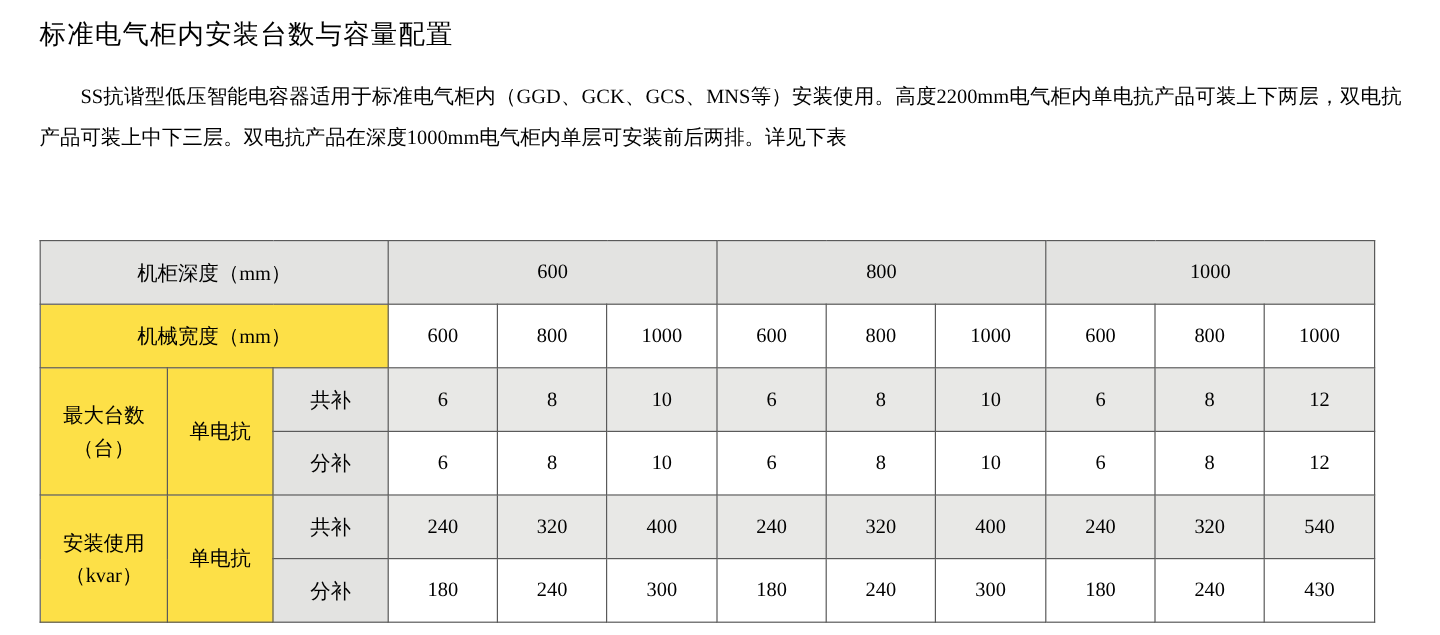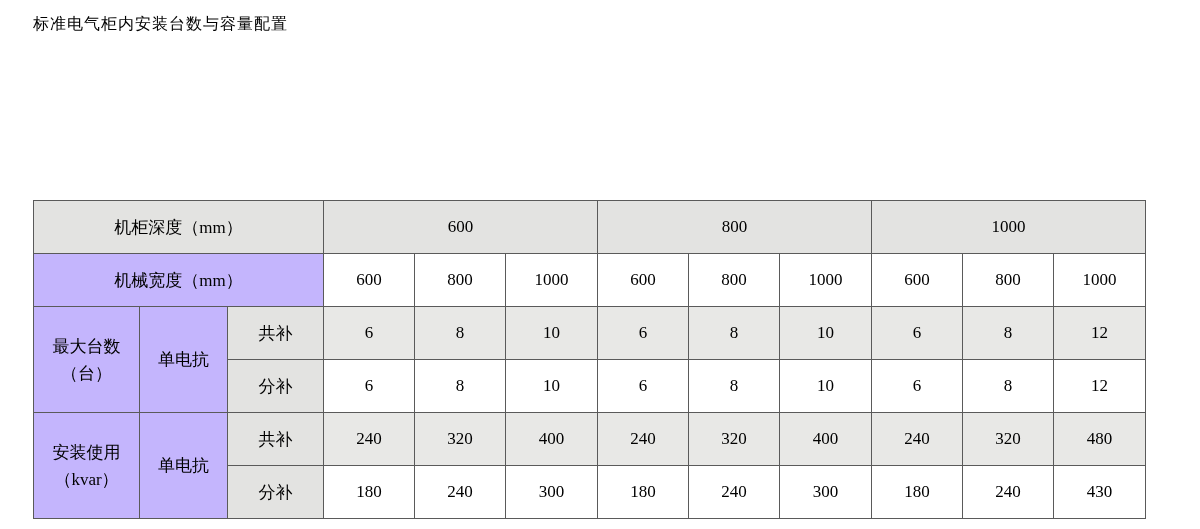--- a/index.html
+++ b/index.html
@@ -18,21 +18,21 @@
   .page {
     position: relative;
     width: 1200px;
     height: 529px;
     box-sizing: border-box;
   }
   .doc-title {
     position: absolute;
     left: 33px;
     top: 14px;
-    font-size: 16px;
+    font-size: 22px;
     letter-spacing: 1px;
     font-family: "Liberation Sans", "DejaVu Sans", sans-serif;
     font-weight: normal;
     color: #000;
     white-space: nowrap;
   }
   .body-text {
     position: absolute;
     left: 33px;
     top: 64px;
@@ -59,39 +59,40 @@
     vertical-align: middle;
     padding: 0;
     height: 52px;
     font-family: "Liberation Serif", "DejaVu Serif", serif;
     color: #000;
   }
   td.hdr {
     background: #e3e3e1;
   }
   td.lbl {
-    background: #c4b5fd;
+    background: #fde047;
   }
   td.val {
     background: #e8e8e6;
   }
   td.valwhite {
     background: #ffffff;
   }
   .two-line {
     line-height: 27px;
   }
 </style>
 </head>
 <body>
 
 <div class="page">
 
   <div class="doc-title">标准电气柜内安装台数与容量配置</div>
 
+  <div class="body-text">SS抗谐型低压智能电容器适用于标准电气柜内（GGD、GCK、GCS、MNS等）安装使用。高度2200mm电气柜内单电抗产品可装上下两层，双电抗产品可装上中下三层。双电抗产品在深度1000mm电气柜内单层可安装前后两排。详见下表</div>
 
   <table class="spec">
     <colgroup>
       <col style="width:106px">
       <col style="width:88px">
       <col style="width:96px">
       <col style="width:91px">
       <col style="width:91px">
       <col style="width:92px">
       <col style="width:91px">
@@ -161,21 +162,21 @@
         <td class="lbl" rowspan="2">单电抗</td>
         <td class="hdr">共补</td>
         <td class="val">240</td>
         <td class="val">320</td>
         <td class="val">400</td>
         <td class="val">240</td>
         <td class="val">320</td>
         <td class="val">400</td>
         <td class="val">240</td>
         <td class="val">320</td>
-        <td class="val">480</td>
+        <td class="val">540</td>
       </tr>
 
       <tr>
         <td class="hdr">分补</td>
         <td class="valwhite">180</td>
         <td class="valwhite">240</td>
         <td class="valwhite">300</td>
         <td class="valwhite">180</td>
         <td class="valwhite">240</td>
         <td class="valwhite">300</td>

